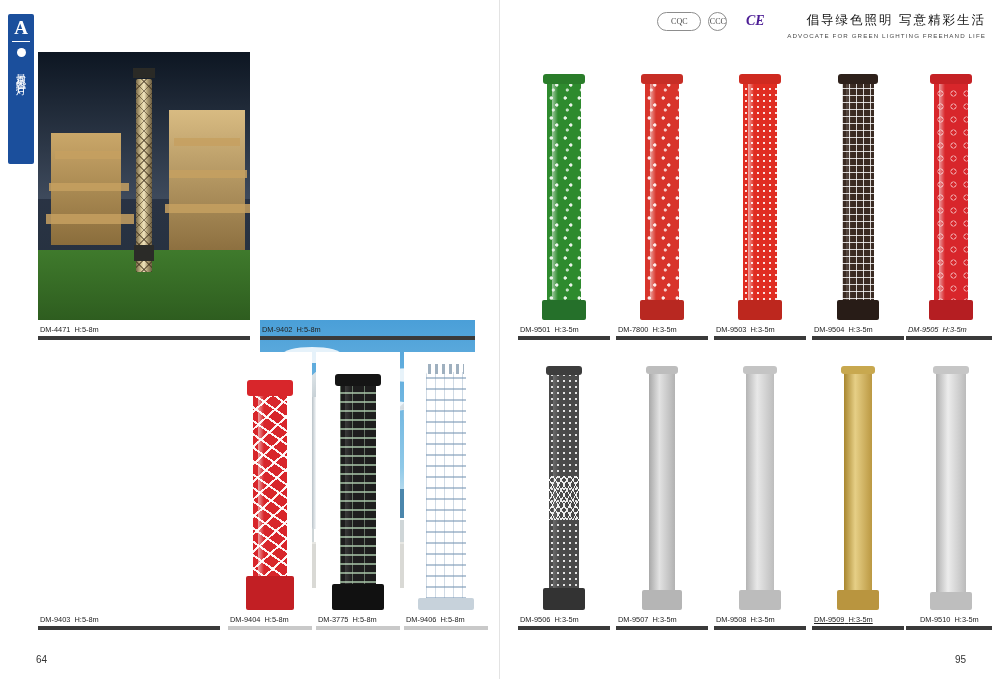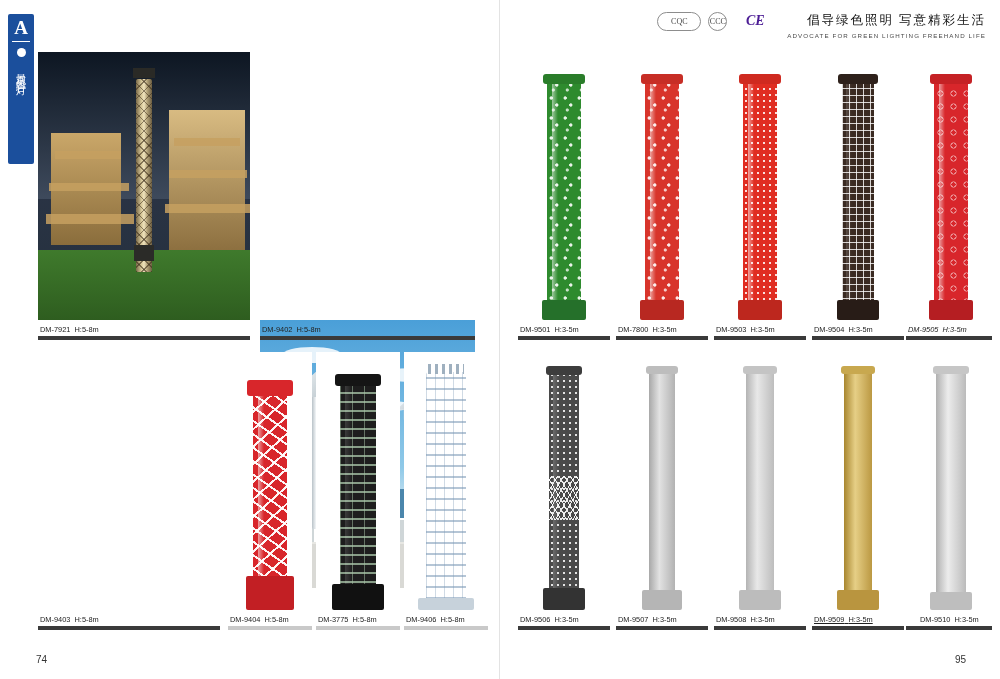--- a/index.html
+++ b/index.html
@@ -41,21 +41,21 @@
     height:17px;min-width:32px;padding:0 5px;
     display:flex;align-items:center;justify-content:center;
     font-size:8px;color:#4a4a4a;font-family:"Liberation Serif",serif;
     background:#fff;
   }
   .cert.round{border-radius:50%;width:17px;min-width:17px;padding:0;}
   .cert.ce{border:none;font-size:14px;font-weight:bold;font-style:italic;color:#4c1d95;height:17px;display:flex;align-items:center;}
   .slogan{margin-left:4px;text-align:right;}
   .slogan-cn{
     font-size:12.5px;letter-spacing:2px;color:#111;
-    font-family:Liberation Serif, serif;white-space:nowrap;
+    font-family:Liberation Sans, sans-serif;white-space:nowrap;
   }
   .slogan-en{
     font-size:6.2px;letter-spacing:1.1px;color:#4a4a4a;margin-top:3px;
     white-space:nowrap;
   }
 
   
   .photo{position:absolute;overflow:hidden;background:#ddd;}
   .caption{
     position:absolute;font-size:7.4px;color:#222;white-space:nowrap;
@@ -178,21 +178,21 @@
     <div class="pag" style="left:62%;bottom:53%;width:78px;height:8px;"></div>
     <div class="pag" style="left:64%;bottom:65%;width:66px;height:8px;"></div>
     <div class="grass"></div>
     <div class="poleTop"></div>
     <div class="pole">
         <div class="lattice"></div>
       </div>
     <div class="poleBase"></div>
   </div>
   <div class="caption" style="left:40px;top:325px;">
-    <span class="cap-code">DM-7921</span>&nbsp;&nbsp;<span>H:5-8m</span>
+    <span class="cap-code">DM-4471</span>&nbsp;&nbsp;<span>H:5-8m</span>
   </div>
   <div class="rule" style="left:38px;top:336px;width:212px;"></div>
 
   <div class="photo sc9402" style="left:260px;top:52px;width:215px;height:268px;">
     <div class="cloud" style="left:10%;top:10%;width:60px;height:16px;"></div>
     <div class="cloud" style="left:55%;top:18%;width:74px;height:14px;"></div>
     <div class="cloud" style="left:30%;top:30%;width:90px;height:12px;"></div>
     <div class="sea"></div>
     <div class="prom"></div>
     <div class="rail"></div>
@@ -393,16 +393,16 @@
         <div style="position:absolute;left:-3px;right:-3px;top:0;height:8px;background:#c6c6c6;border-radius:3px;"></div>
         <div style="position:absolute;left:-6px;right:-6px;bottom:0;height:18px;background:#bebebe;border-radius:2px;"></div>
       </div>
     </div>
   </div>
   <div class="caption" style="left:908px;top:615px;padding-left:12px;">
     <span class="cap-code">DM-9510</span>&nbsp;&nbsp;<span>H:3-5m</span>
   </div>
   <div class="rule" style="left:906px;top:626px;width:86px;"></div>
 
-  <div class="pagenum left">74</div>
+  <div class="pagenum left">64</div>
   <div class="pagenum right">95</div>
 
 </div>
 
 </body></html>

